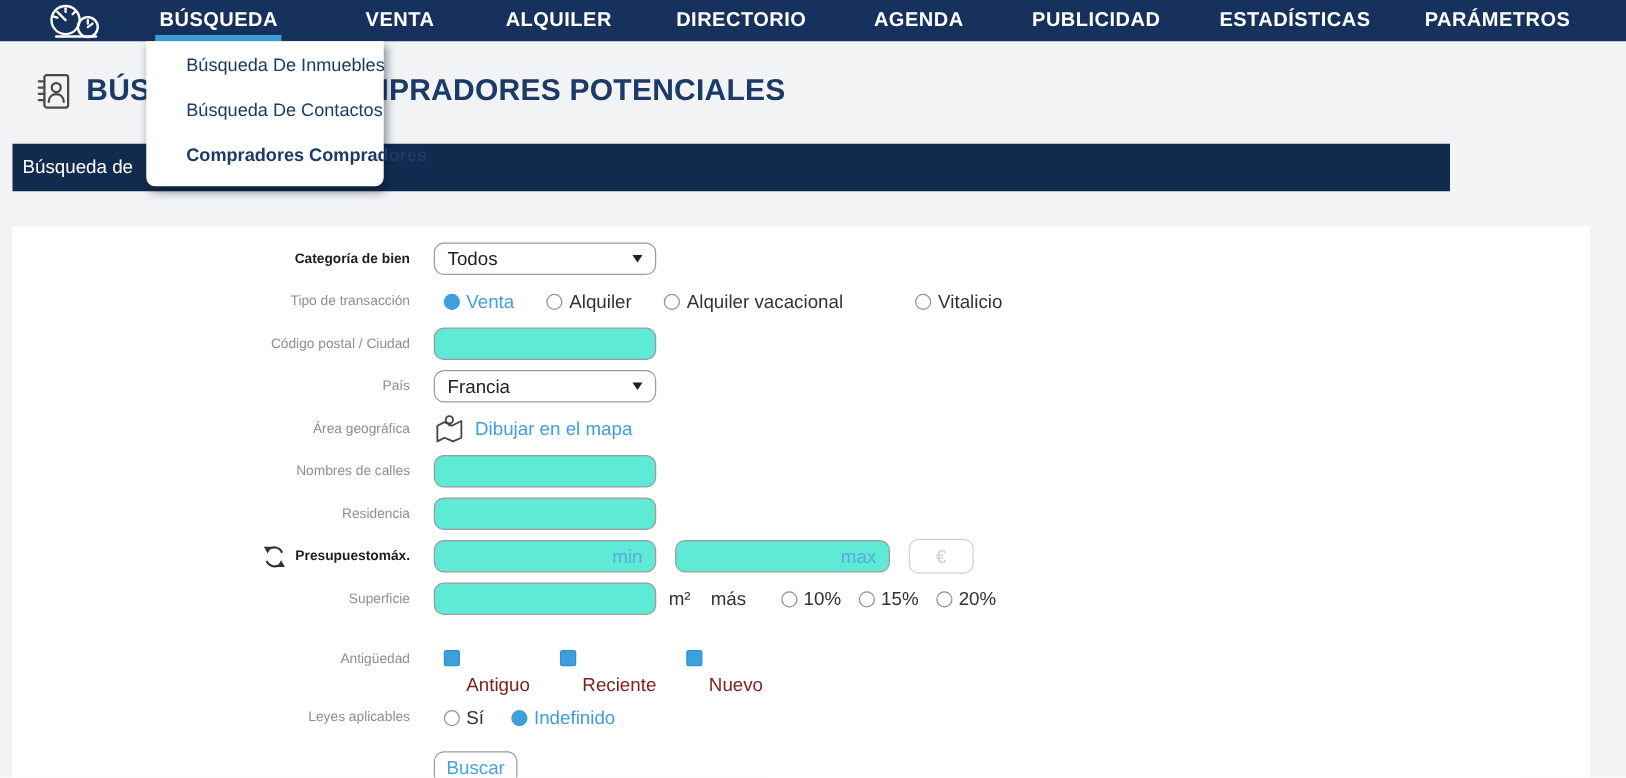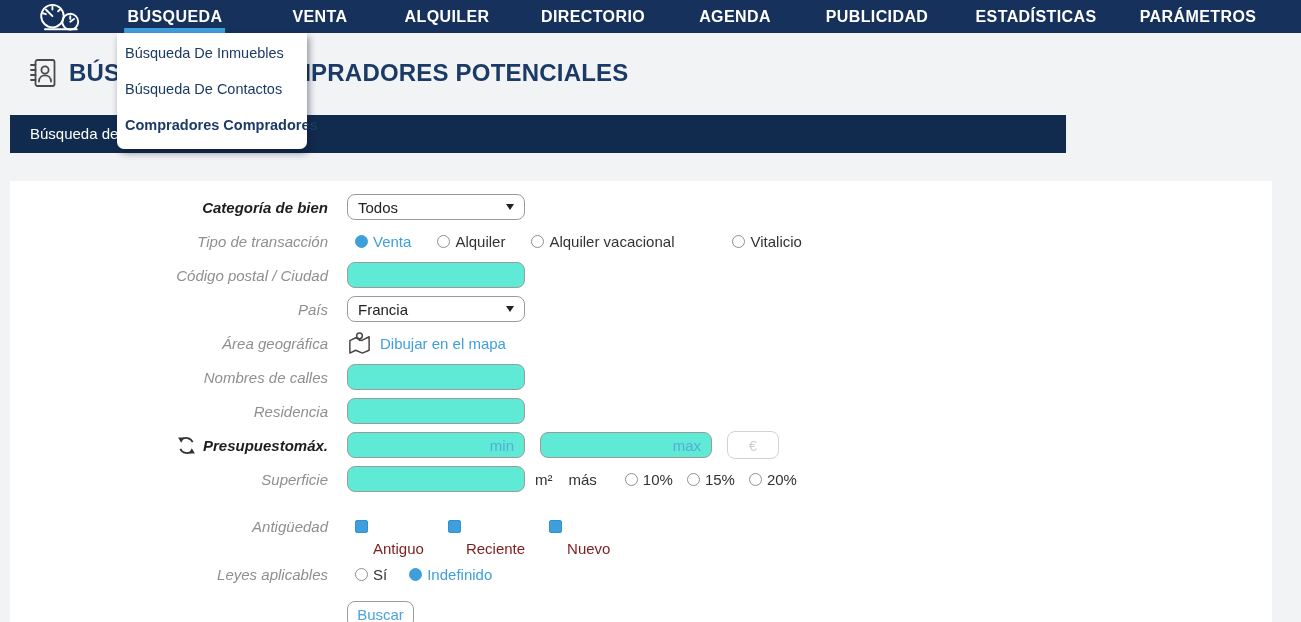--- a/index.html
+++ b/index.html
@@ -25,41 +25,41 @@
   }
 
   
   .dropdown {
     position:absolute; left:117px; top:33px; width:190px;
     background:#ffffff; border-radius:0 0 7px 7px;
     box-shadow:2px 4px 7px rgba(10,20,40,.45);
     padding:2px 0 6px; z-index:60;
   }
   .dd-item {
-    height:36px; line-height:36px; padding:0 8px;
+    height:36px; line-height:36px; padding:0 32px;
     color:#1b3a66; font-size:14.5px; cursor:pointer; white-space:nowrap;
   }
   .dd-item.active { font-weight:700; }
 
   
   .page-header { position:absolute; top:57px; left:28px; display:flex; align-items:center; gap:11px; z-index:10; }
   .page-title { color:#1b3a66; font-size:24px; font-weight:700; letter-spacing:.2px; white-space:nowrap; }
 
   
   .breadcrumb {
-    position:absolute; left:10px; top:115px; width:1056px; height:38px;
+    position:absolute; left:10px; top:115px; width:1150px; height:38px;
     background:#112b4e; color:#ffffff; font-size:15px; line-height:38px;
-    padding-left:20px; z-index:40;
+    padding-left:8px; z-index:40;
   }
 
   
   .panel { position:absolute; left:10px; top:181px; width:1262px; height:441px; background:#ffffff; padding-top:9px; }
   .row { display:flex; align-items:center; min-height:34px; }
-  .lbl { width:318px; flex:none; text-align:left; font-size:15px; color:#8f8f8f;
-         display:flex; justify-content:flex-end; align-items:center; gap:6px; white-space:nowrap;font-style:italic; }
+  .lbl { width:318px; flex:none; text-align:left; font-size:11px; color:#8f8f8f;
+         display:flex; justify-content:flex-end; align-items:center; gap:6px; white-space:nowrap; }
   .lbl.bold { color:#1d1d1d; font-weight:700; }
   .ctrl { margin-left:19px; display:flex; align-items:center; }
 
   .tin {
     width:178px; height:26px; border:1px solid #9b9b9b; border-radius:8px;
     background:#5eead4; font-family:"Liberation Sans", sans-serif; font-size:15px;
     color:#333; padding:0 10px; outline:none;
   }
   .tin.minmax { text-align:right; }
   .tin.minmax::placeholder { color:#58aadf; opacity:1; }

